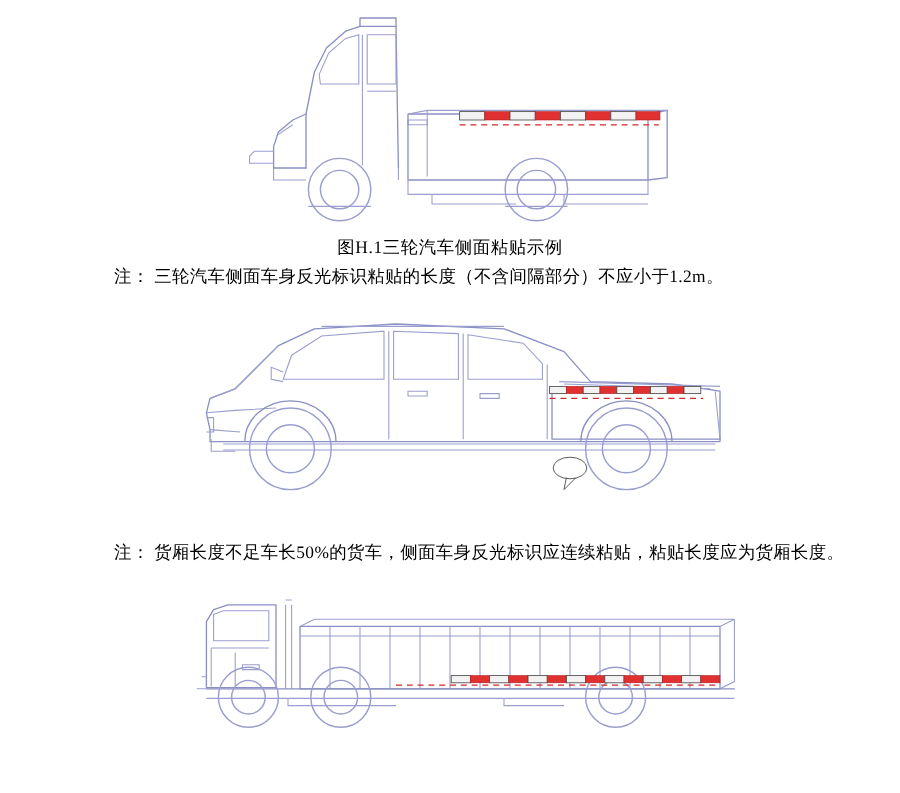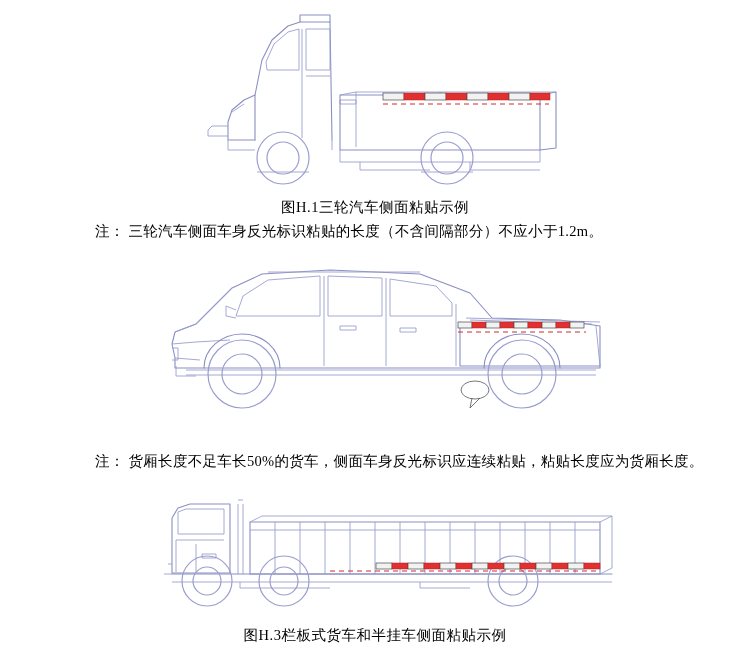--- a/index.html
+++ b/index.html
@@ -288,15 +288,14 @@
           <rect class="stripe-white" x="536" y="85" width="16" height="6"></rect>
           <rect class="stripe-red" x="552" y="85" width="16" height="6"></rect>
           <rect class="stripe-white" x="568" y="85" width="16" height="6"></rect>
           <rect class="stripe-red" x="584" y="85" width="16" height="6"></rect>
         </g>
         <path class="dashline" d="M330,93 L600,93"></path>
       </g>
     </svg>
   </div>
 
-  <p class="fig-caption cap3">图H.3栏板式货车和半挂车侧面粘贴示例</p>
 
 </div>
 
 </body></html>

